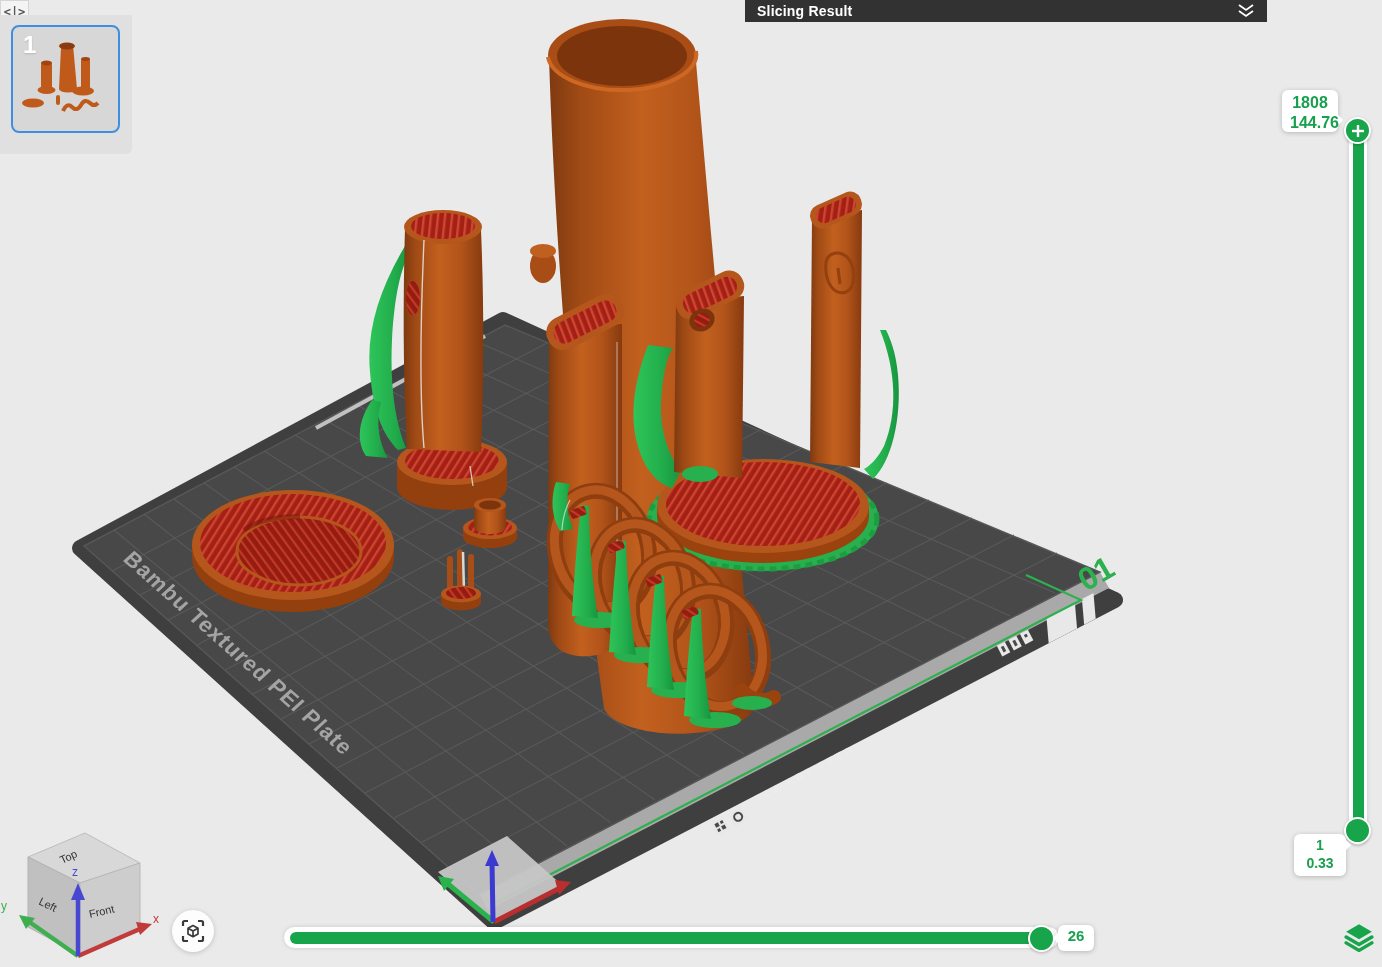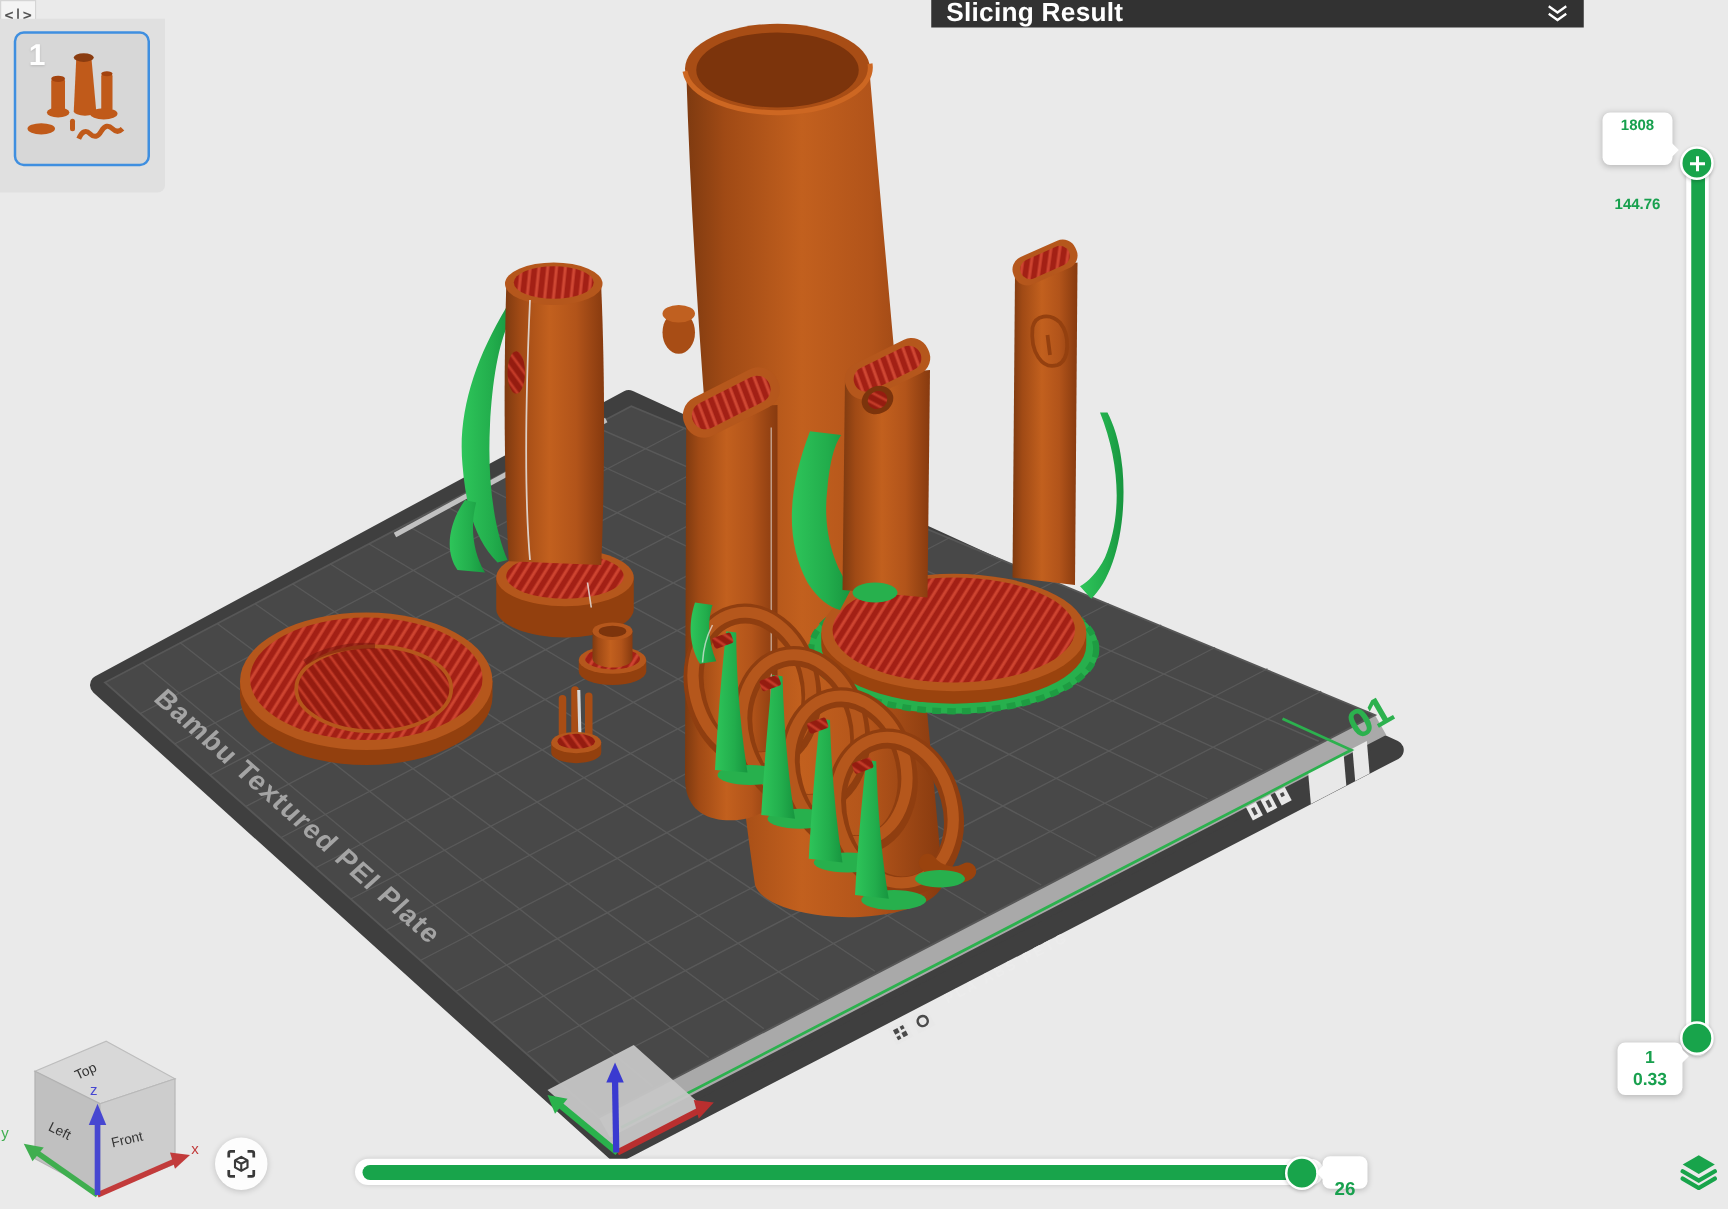--- a/index.html
+++ b/index.html
@@ -17,46 +17,46 @@
   #plates-panel { left:0; top:15px; width:132px; height:139px; background:#e0e0e0;
     border-radius:0 0 6px 0; }
   #plate-thumb { position:absolute; left:11px; top:10px; width:109px; height:108px;
     background:#d7d7d7; border:2px solid #3f8fe0; border-radius:8px; }
   #plate-thumb .num { position:absolute; left:10px; top:4px; color:#fff;
     font-size:24px; font-weight:bold; text-shadow:0 1px 2px rgba(0,0,0,.15); }
 
   
   #slicing-bar { left:745px; top:0; width:522px; height:22px; background:#323232;
     color:#fff; display:flex; align-items:center; padding:0 12px; }
-  #slicing-bar .title { font-size:21px; font-weight:bold; letter-spacing:.2px; }
+  #slicing-bar .title { font-size:14px; font-weight:bold; letter-spacing:.2px; }
   #slicing-bar svg { margin-left:auto; }
 
   
   #v-track { left:1349px; top:120px; width:18px; height:725px; background:#fff;
     border-radius:9px; box-shadow:0 0 4px rgba(0,0,0,.15); }
   #v-fill  { left:1352.5px; top:125px; width:11px; height:714px; background:#18a44b;
     border-radius:5px; }
   .round-handle { width:27px; height:27px; border-radius:50%; background:#18a44b;
     border:2.5px solid #fff; box-shadow:0 1px 3px rgba(0,0,0,.25); }
   #v-handle-top { left:1344px; top:117px; display:flex; align-items:center; justify-content:center; }
   #v-handle-bottom { left:1344px; top:817px; }
   .tooltip { background:#fff; border-radius:6px; box-shadow:0 1px 5px rgba(0,0,0,.22);
     color:#18a04e; font-weight:bold; text-align:center; line-height:1.25; padding:2px 8px; }
   .tooltip .tail { position:absolute; width:10px; height:10px; background:#fff; transform:rotate(45deg); }
-  #tt-top { left:1282px; top:90px; width:56px; height:42px; font-size:12px; padding-top:3px; }
+  #tt-top { left:1282px; top:90px; width:56px; height:42px; font-size:16px; padding-top:3px; }
   #tt-top .tail { right:-3px; bottom:7px; }
   #tt-bottom { left:1294px; top:834px; width:52px; height:42px; font-size:14px; padding-top:3px; }
   #tt-bottom .tail { right:-3px; top:6px; }
 
   
   #h-track { left:284px; top:927px; width:775px; height:21px; background:#fff;
     border-radius:11px; box-shadow:0 0 4px rgba(0,0,0,.15); }
   #h-fill  { left:290px; top:931.5px; width:750px; height:12px; background:#18a44b; border-radius:6px; }
   #h-handle { left:1027.5px; top:924.5px; }
-  #tt-move { left:1058px; top:925px; width:36px; height:26px; font-size:15px; padding-top:18px; }
+  #tt-move { left:1058px; top:925px; width:36px; height:26px; font-size:15px; padding-top:2px; }
   #tt-move .tail { left:-3px; top:8px; }
 
   
   #layers-btn { left:1344px; top:922px; width:30px; height:30px; cursor:pointer; }
 
   
   #view-cube { left:0; top:828px; }
   #fit-btn { left:172px; top:910px; width:42px; height:42px; border-radius:50%;
     background:#fdfdfd; box-shadow:0 1px 5px rgba(0,0,0,.18); display:flex;
     align-items:center; justify-content:center; cursor:pointer; }
@@ -318,21 +318,21 @@
 <div class="abs round-handle" id="v-handle-top">
   <svg width="14" height="14" viewBox="0 0 14 14">
     <line x1="7" y1="1" x2="7" y2="13" stroke="#fff" stroke-width="2.4"></line>
     <line x1="1" y1="7" x2="13" y2="7" stroke="#fff" stroke-width="2.4"></line>
   </svg>
 </div>
 <div class="abs round-handle" id="v-handle-bottom"></div>
 <div class="abs tooltip" id="tt-top">
   <div class="tail"></div>
   <div style="position:relative;">1808</div>
-  <div style="position:relative;margin-top:48px;">144.76</div>
+  <div style="position:relative;">144.76</div>
 </div>
 <div class="abs tooltip" id="tt-bottom">
   <div class="tail"></div>
   <div style="position:relative;">1</div>
   <div style="position:relative;">0.33</div>
 </div>
 
 <div class="abs" id="h-track"></div>
 <div class="abs" id="h-fill"></div>
 <div class="abs round-handle" id="h-handle"></div>

